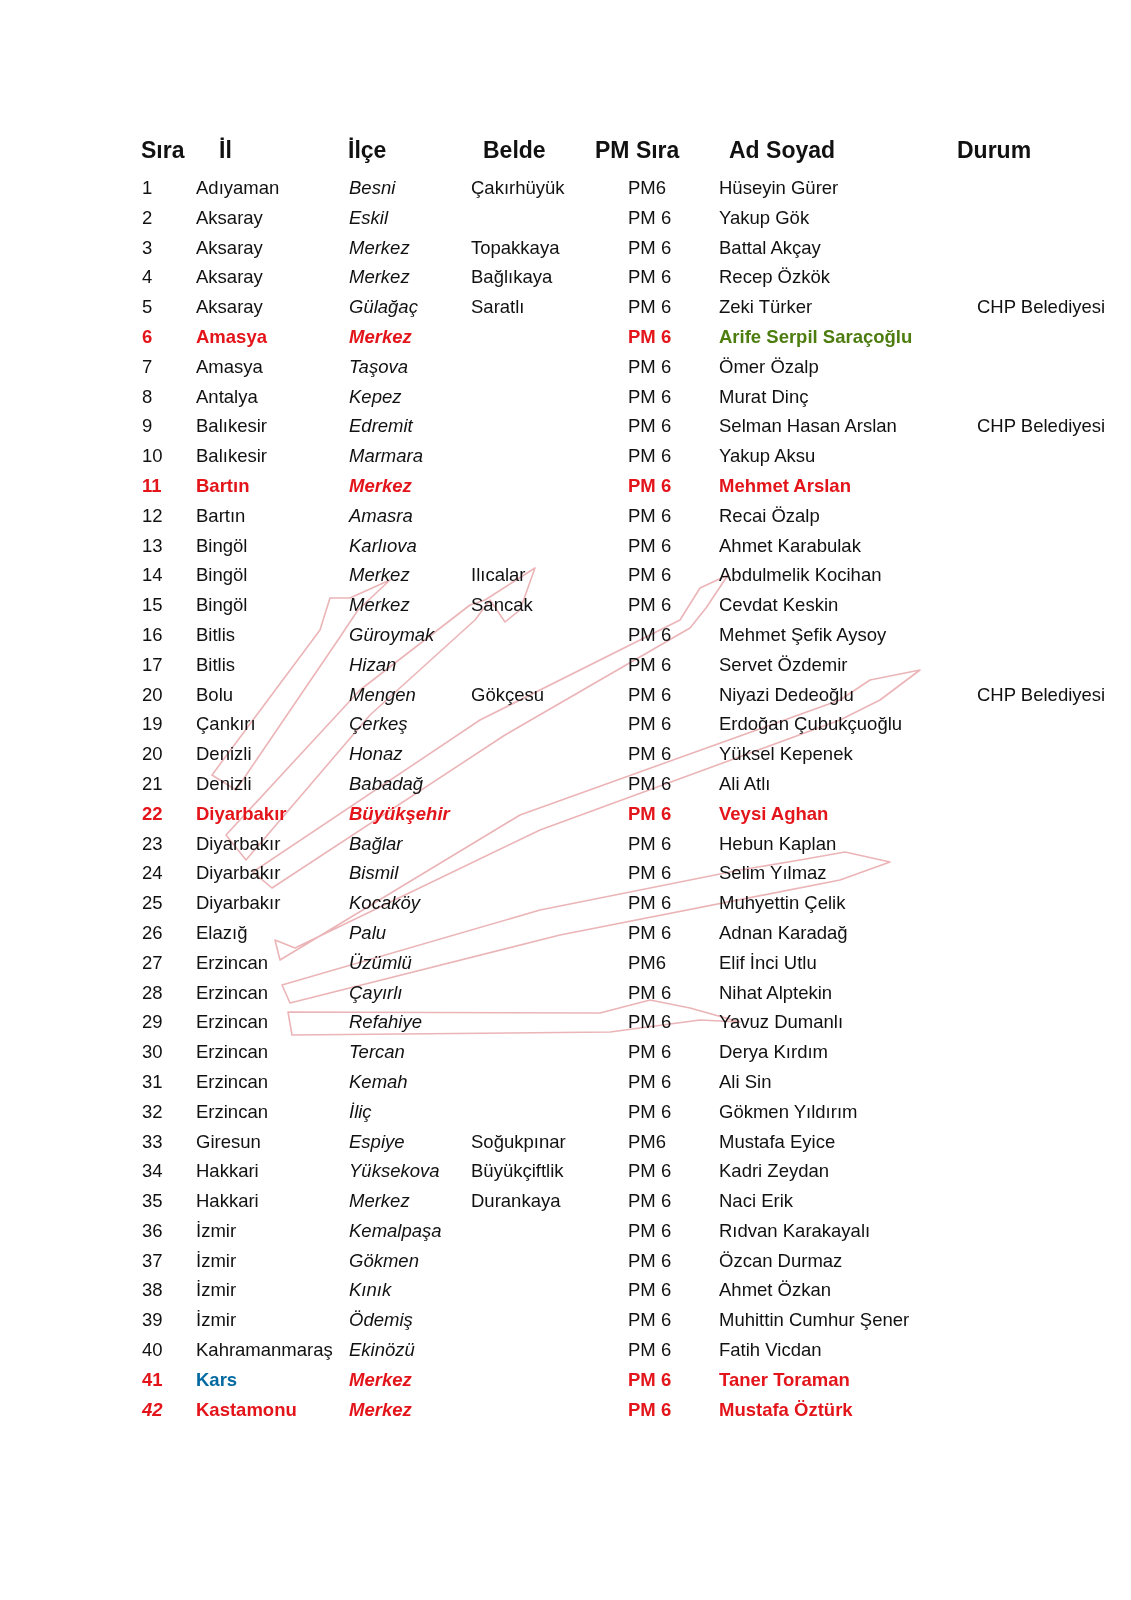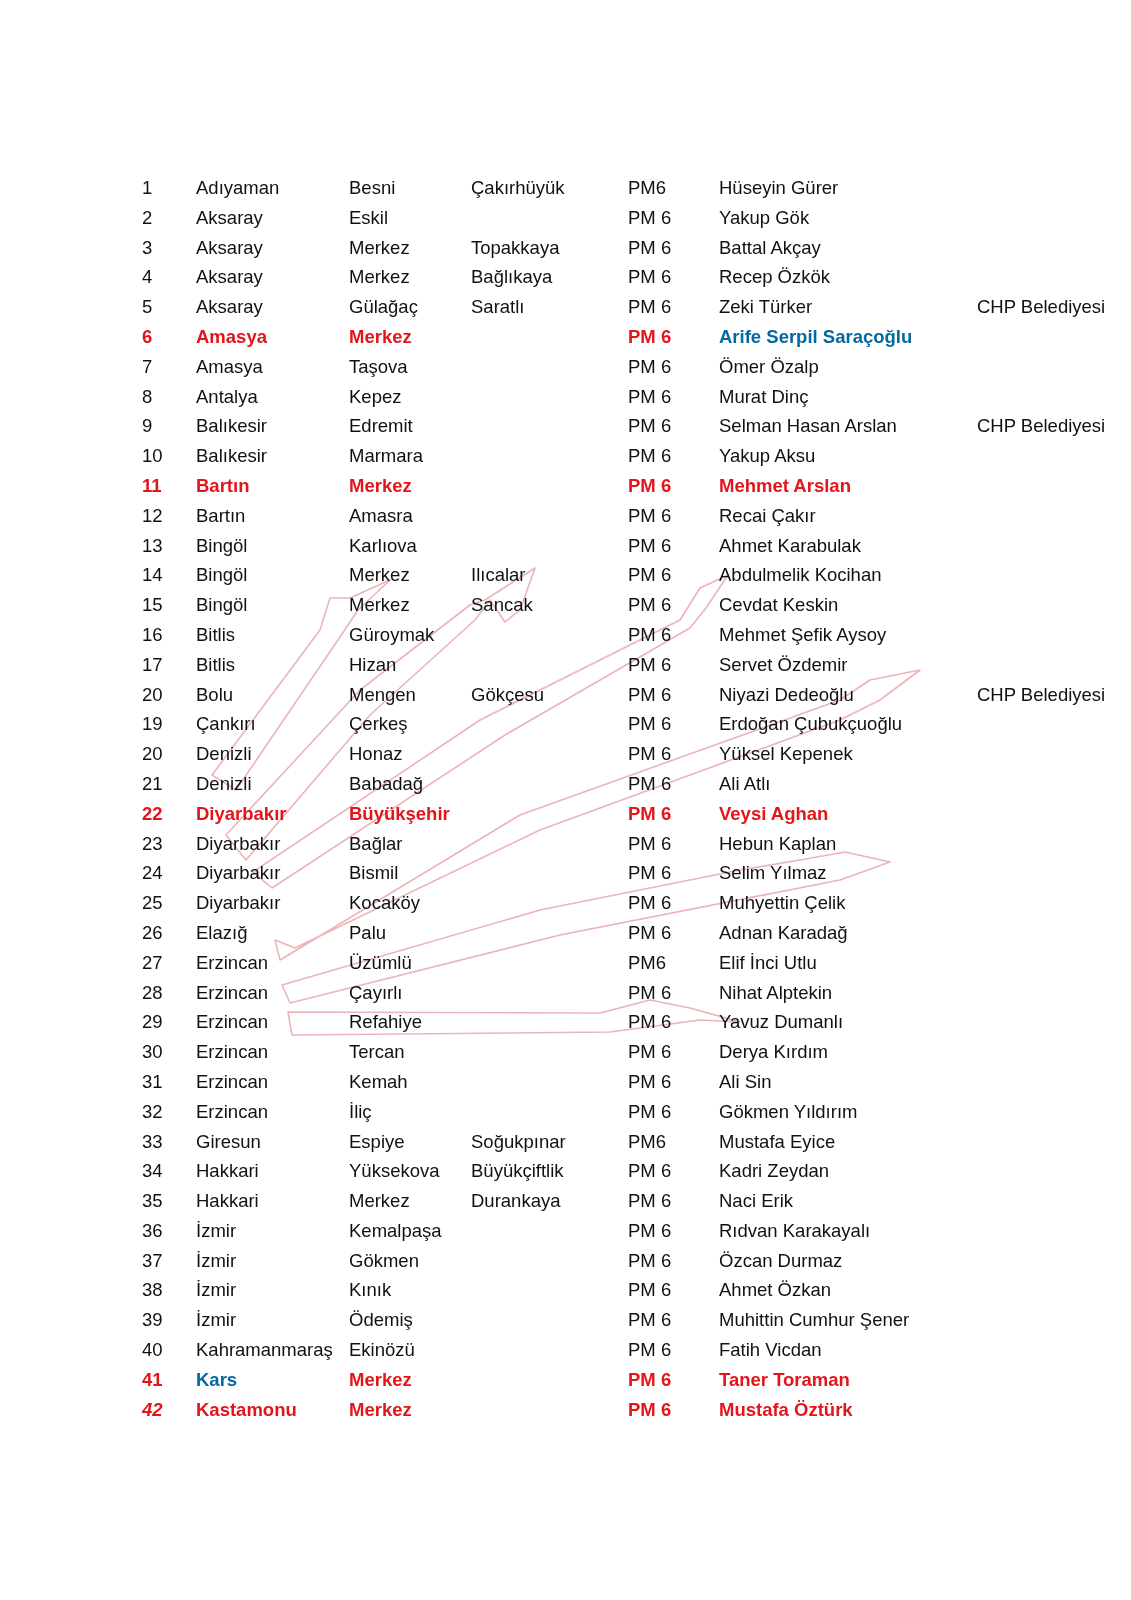--- a/index.html
+++ b/index.html
@@ -9,21 +9,21 @@
   .watermark { position: absolute; left: 0; top: 0; width: 1131px; height: 1600px; pointer-events: none; }
   .watermark path { fill: none; stroke: #e8a7aa; stroke-width: 1.6; stroke-linejoin: round; opacity: 0.85; }
   .thead { position: absolute; left: 0; top: 137px; width: 1131px; height: 34px; }
   .th { position: absolute; top: 0; font-size: 23px; font-weight: bold; color: #111; white-space: nowrap; }
   .rows { position: absolute; left: 0; top: 175px; width: 1131px; }
   .row { position: relative; height: 29.8px; }
   .cell { position: absolute; top: 0; font-size: 18.5px; line-height: 26px; white-space: nowrap; }
   .row.highlight .cell { color: #e3151b; font-weight: bold; }
   .c-sira { left: 142px; }
   .c-il { left: 196px; }
-  .c-ilce { left: 349px; }
+  .c-ilce { left: 349px; font-style: italic; }
   .c-belde { left: 471px; }
   .c-pm { left: 628px; }
   .c-ad { left: 719px; text-align: center; }
   .c-durum { left: 935px; margin-left: 42px; }
   .h-sira { left: 141px; }
   .h-il { left: 219px; }
   .h-ilce { left: 348px; }
   .h-belde { left: 483px; }
   .h-pm { left: 595px; }
   .h-ad { left: 729px; }
@@ -36,20 +36,29 @@
 
   <svg class="watermark" viewBox="0 0 1131 1600">
     <path d="M212,775 L320,630 L330,598 L350,598 L390,580 L358,610 L338,640 L236,790 Z" style="stroke: rgb(232, 167, 170);"></path>
     <path d="M226,835 L360,690 L470,605 L485,600 L535,568 L520,610 L505,622 L490,600 L475,620 L370,715 L246,860 Z" style="stroke: rgb(232, 167, 170);"></path>
     <path d="M253,872 L480,720 L680,620 L700,588 L728,575 L706,608 L690,628 L505,735 L272,888 Z" style="stroke: rgb(232, 167, 170);"></path>
     <path d="M275,940 L280,960 L520,815 L840,700 L870,680 L920,670 L880,700 L840,720 L540,830 L295,948 Z" style="stroke: rgb(232, 167, 170);"></path>
     <path d="M282,985 L290,1003 L560,935 L840,880 L890,862 L845,852 L800,860 L740,870 L540,910 Z" style="stroke: rgb(232, 167, 170);"></path>
     <path d="M288,1012 L292,1035 L610,1032 L700,1020 L740,1022 L690,1008 L650,1000 L600,1013 Z" style="stroke: rgb(232, 167, 170);"></path>
   </svg>
 
+  <div class="thead">
+    <span class="th h-sira">Sıra</span>
+    <span class="th h-il">İl</span>
+    <span class="th h-ilce">İlçe</span>
+    <span class="th h-belde">Belde</span>
+    <span class="th h-pm">PM Sıra</span>
+    <span class="th h-ad">Ad Soyad</span>
+    <span class="th h-durum">Durum</span>
+  </div>
 
   <div class="rows" id="rows">
       <div class="row">
         <span class="cell c-sira">1</span>
         <span class="cell c-il">Adıyaman</span>
         <span class="cell c-ilce">Besni</span>
         <span class="cell c-belde">Çakırhüyük</span>
         <span class="cell c-pm">PM6</span>
         <span class="cell c-ad">Hüseyin Gürer</span>
         <span class="cell c-durum"></span>
@@ -89,21 +98,21 @@
         <span class="cell c-pm">PM 6</span>
         <span class="cell c-ad">Zeki Türker</span>
         <span class="cell c-durum">CHP Belediyesi</span>
       </div>
       <div class="row highlight">
         <span class="cell c-sira" style="color: rgb(227, 21, 27);">6</span>
         <span class="cell c-il" style="color: rgb(227, 21, 27);">Amasya</span>
         <span class="cell c-ilce" style="color: rgb(227, 21, 27);">Merkez</span>
         <span class="cell c-belde" style="color: rgb(227, 21, 27);"></span>
         <span class="cell c-pm" style="color: rgb(227, 21, 27);">PM 6</span>
-        <span class="cell c-ad" style="color: #0369a1;">Arife Serpil Saraçoğlu</span>
+        <span class="cell c-ad" style="color: #4d7c0f;">Arife Serpil Saraçoğlu</span>
         <span class="cell c-durum" style="color: rgb(227, 21, 27);"></span>
       </div>
       <div class="row">
         <span class="cell c-sira">7</span>
         <span class="cell c-il">Amasya</span>
         <span class="cell c-ilce">Taşova</span>
         <span class="cell c-belde"></span>
         <span class="cell c-pm">PM 6</span>
         <span class="cell c-ad">Ömer Özalp</span>
         <span class="cell c-durum"></span>
@@ -143,21 +152,21 @@
         <span class="cell c-pm" style="color: rgb(227, 21, 27);">PM 6</span>
         <span class="cell c-ad" style="color: rgb(227, 21, 27);">Mehmet Arslan</span>
         <span class="cell c-durum" style="color: rgb(227, 21, 27);"></span>
       </div>
       <div class="row">
         <span class="cell c-sira">12</span>
         <span class="cell c-il">Bartın</span>
         <span class="cell c-ilce">Amasra</span>
         <span class="cell c-belde"></span>
         <span class="cell c-pm">PM 6</span>
-        <span class="cell c-ad">Recai Çakır</span>
+        <span class="cell c-ad">Recai Özalp</span>
         <span class="cell c-durum"></span>
       </div>
       <div class="row">
         <span class="cell c-sira">13</span>
         <span class="cell c-il">Bingöl</span>
         <span class="cell c-ilce">Karlıova</span>
         <span class="cell c-belde"></span>
         <span class="cell c-pm">PM 6</span>
         <span class="cell c-ad">Ahmet Karabulak</span>
         <span class="cell c-durum"></span>

